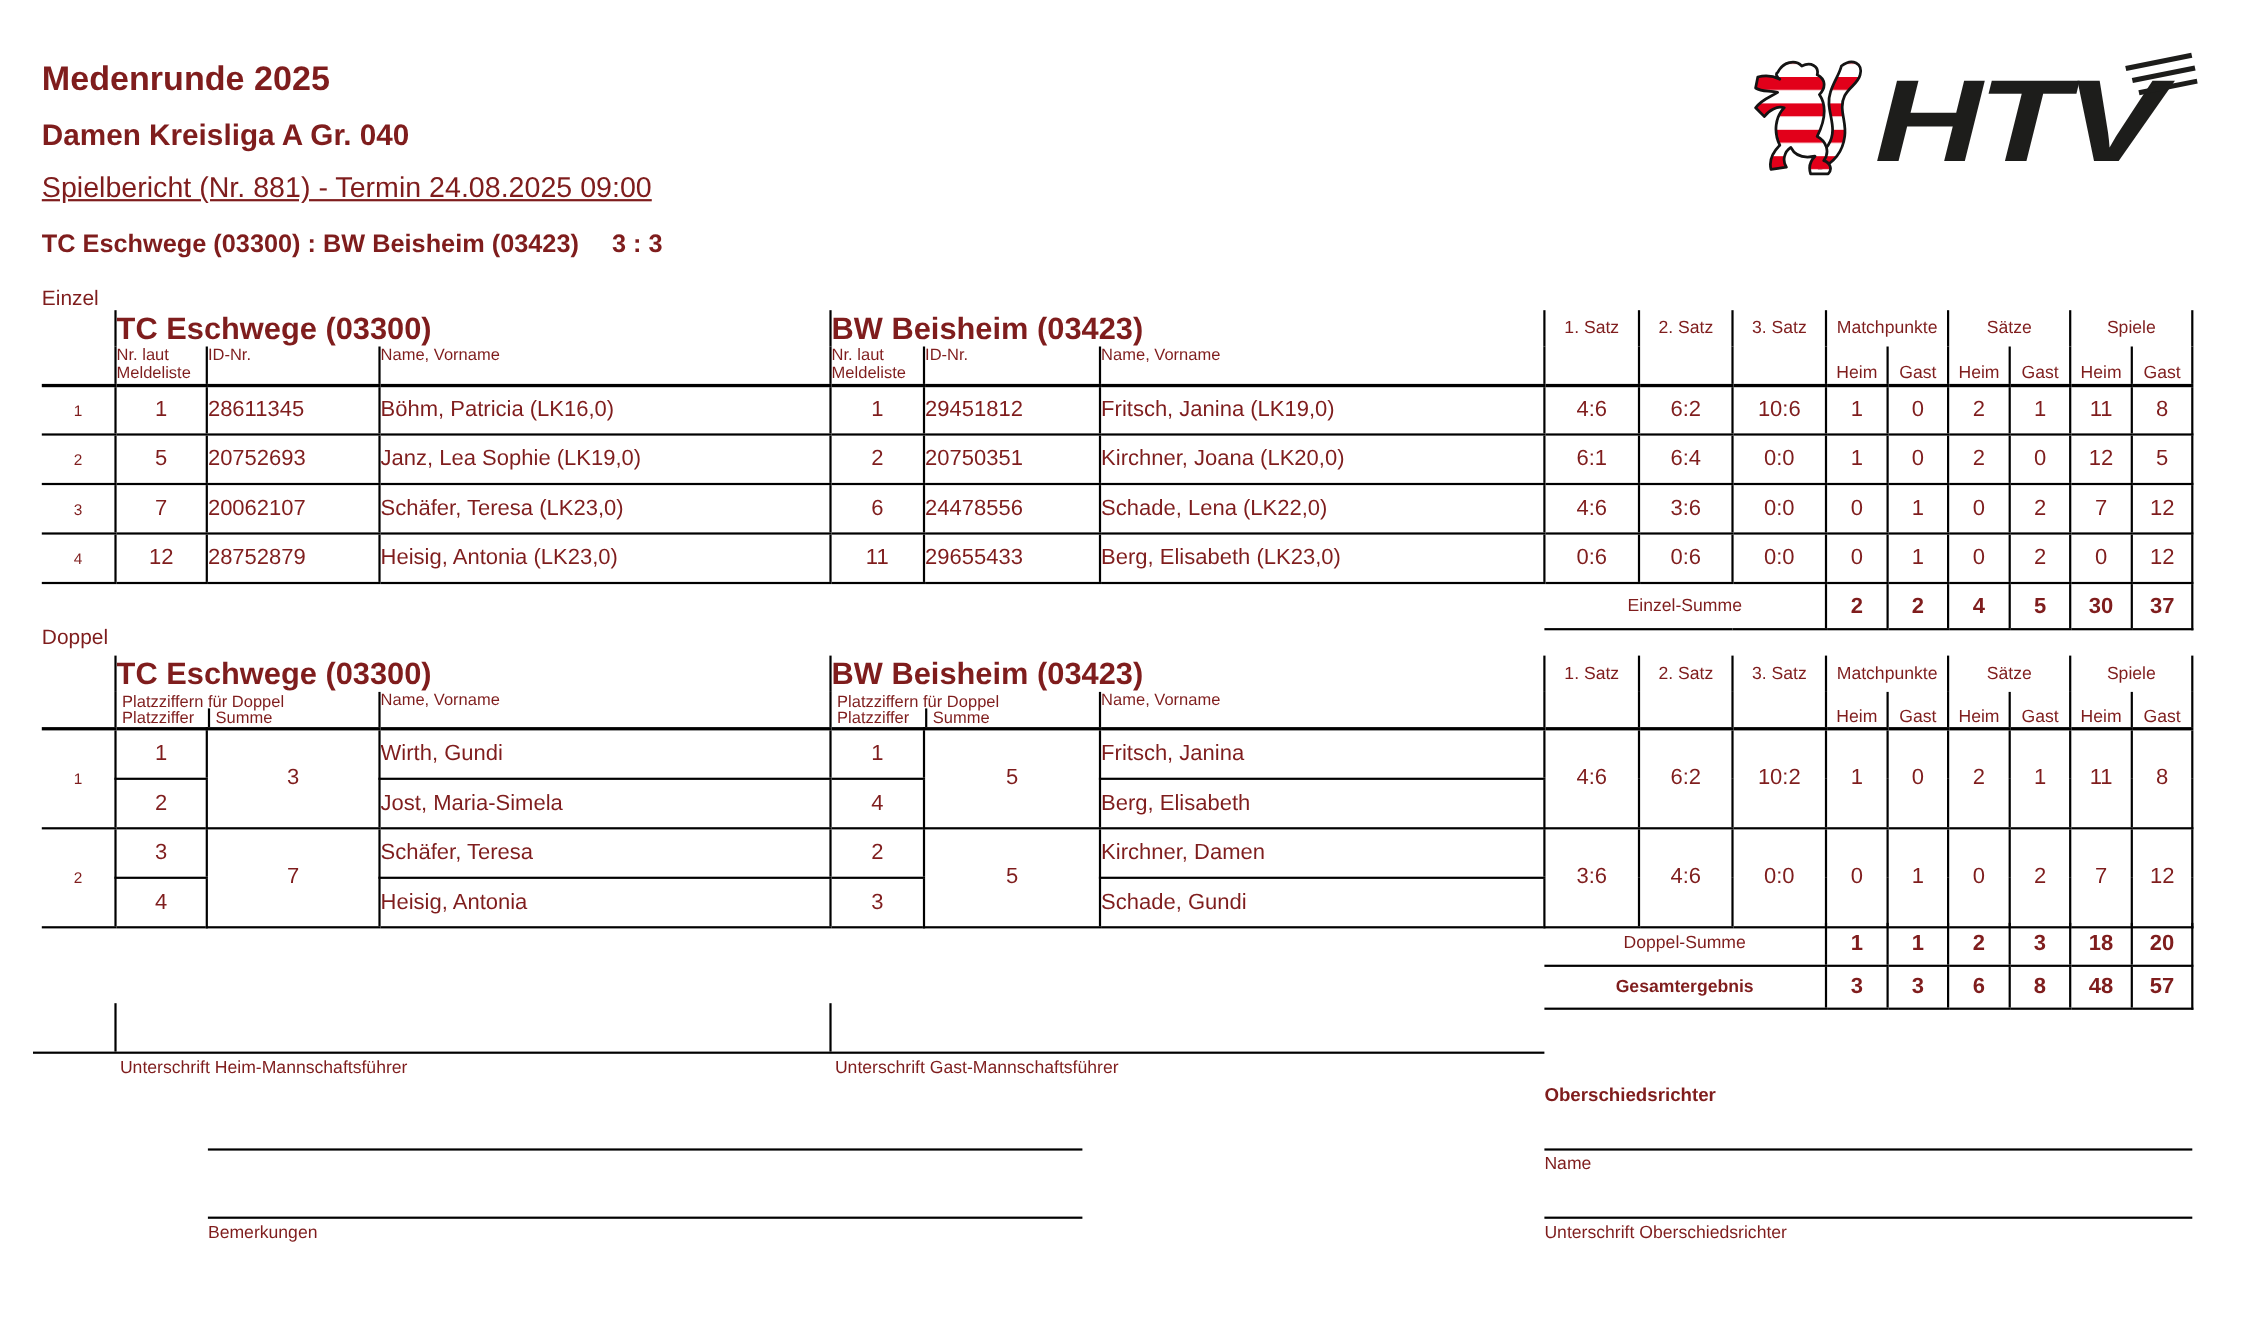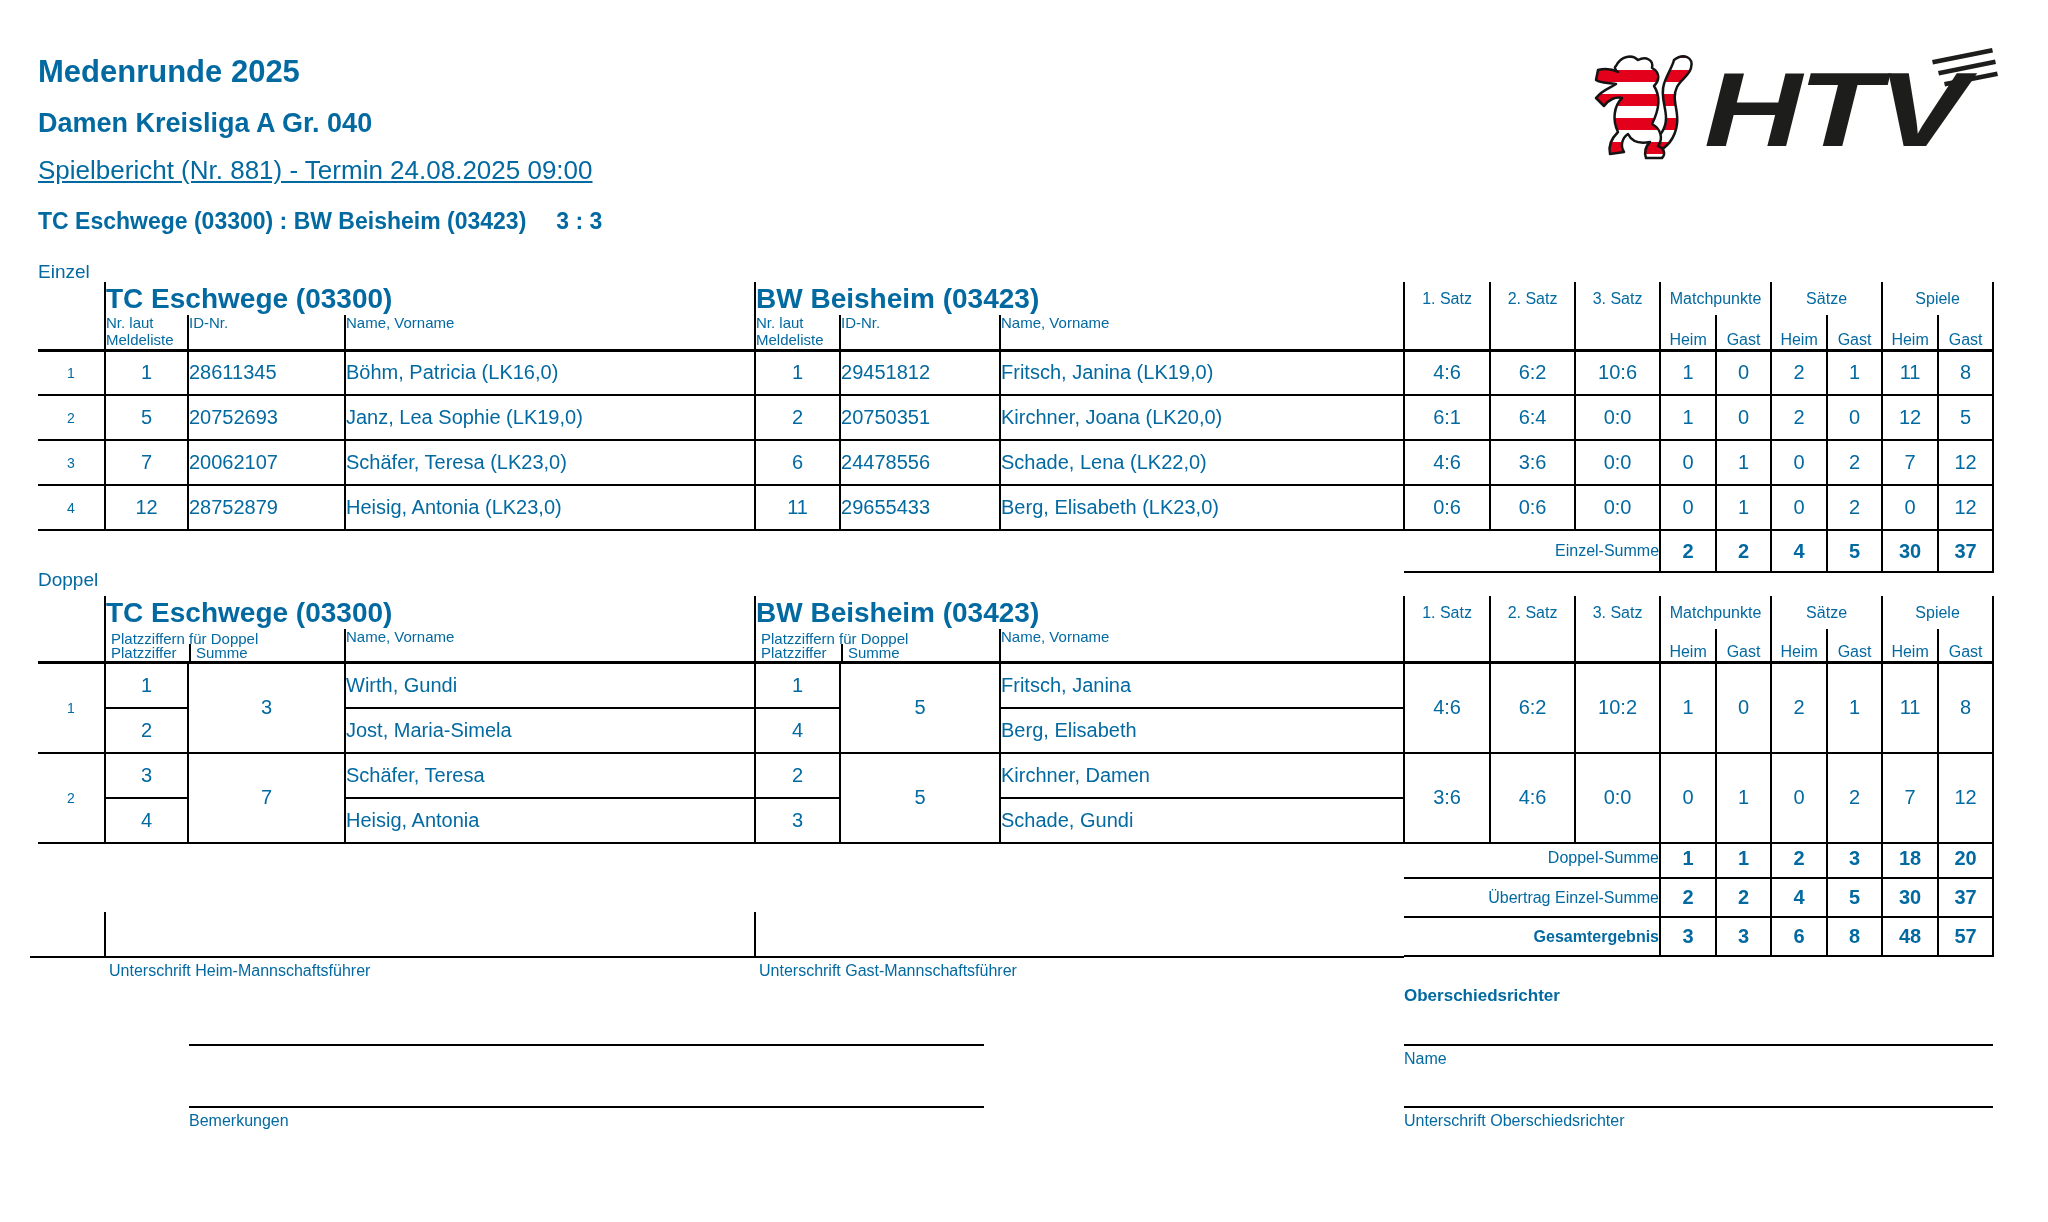--- a/index.html
+++ b/index.html
@@ -1,17 +1,17 @@
 <!DOCTYPE html>
 <html><head>
 <meta charset="utf-8">
 <style>
   html,body{margin:0;padding:0;background:#fff;}
   .page{position:relative;width:2048px;height:1222px;background:#fff;overflow:hidden;
-        font-family:"Liberation Sans","DejaVu Sans",sans-serif;color:#0369a1;}
+        font-family:"Liberation Sans","DejaVu Sans",sans-serif;color:#7f1d1d;}
   .abs{position:absolute;}
   .h-title{left:38px;top:54px;font-size:31px;font-weight:bold;}
   .h-sub{left:38px;top:108px;font-size:27px;font-weight:bold;}
   .h-report{left:38px;top:155px;font-size:26px;text-decoration:underline;}
   .h-result{left:38px;top:208px;font-size:23px;font-weight:bold;}
   .h-result .score{margin-left:30px;}
   .sec-label{font-size:19px;font-weight:normal;}
   .logo{left:1588px;top:46px;width:410px;height:122px;}
 
   table.tbl{position:absolute;border-collapse:collapse;table-layout:fixed;}
@@ -22,21 +22,21 @@
   .bb3{border-bottom:3px solid #000;}
 
   .teamname{font-weight:bold;font-size:28px;text-align:left;vertical-align:bottom;padding-left:5px;}
   .ghead{font-size:16px;text-align:center;vertical-align:middle;}
   .chead{font-size:15px;text-align:left;vertical-align:top;padding:1px 0 0 5px;line-height:1.12;white-space:normal !important;}
   .subhead{font-size:16px;text-align:center;vertical-align:bottom;padding-bottom:4px;}
   .num{font-size:20px;text-align:center;vertical-align:middle;}
   .idcell{font-size:20px;text-align:left;padding-left:12px;vertical-align:middle;}
   .namecell{font-size:20px;text-align:left;padding-left:7px;vertical-align:middle;}
   .matchno{font-size:14px;text-align:center;vertical-align:middle;}
-  .sumlabel{font-size:16px;text-align:right;padding-left:5px;vertical-align:middle;}
+  .sumlabel{font-size:16px;text-align:center;padding-left:5px;vertical-align:middle;}
   .sumval{font-size:20px;font-weight:bold;text-align:center;vertical-align:middle;}
   .boldlbl{font-weight:bold;}
 
   td.pzhead{vertical-align:top;}
   .pzwrap{display:flex;flex-direction:column;height:100%;}
   .pz-top{font-size:15px;padding:1px 0 0 5px;height:14px;}
   .pz-split{display:flex;flex:1;font-size:15px;}
   .pz-a{padding-left:5px;box-sizing:border-box;}
   .pz-b{border-left:2px solid #000;padding-left:5px;flex:1;}
 
@@ -349,29 +349,20 @@
         <tr style="height:39px">
       <td class="bb sumlabel">Doppel-Summe</td>
       <td class="bl bb sumval">1</td>
       <td class="bl bb sumval">1</td>
       <td class="bl bb sumval">2</td>
       <td class="bl bb sumval">3</td>
       <td class="bl bb sumval">18</td>
       <td class="bl br bb sumval">20</td>
     </tr>
     <tr style="height:39px">
-      <td class="bb sumlabel">Übertrag Einzel-Summe</td>
-      <td class="bl bb sumval">2</td>
-      <td class="bl bb sumval">2</td>
-      <td class="bl bb sumval">4</td>
-      <td class="bl bb sumval">5</td>
-      <td class="bl bb sumval">30</td>
-      <td class="bl br bb sumval">37</td>
-    </tr>
-    <tr style="height:39px">
       <td class="bb sumlabel boldlbl">Gesamtergebnis</td>
       <td class="bl bb sumval">3</td>
       <td class="bl bb sumval">3</td>
       <td class="bl bb sumval">6</td>
       <td class="bl bb sumval">8</td>
       <td class="bl bb sumval">48</td>
       <td class="bl br bb sumval">57</td>
     </tr>
   </tbody>
     </table>

